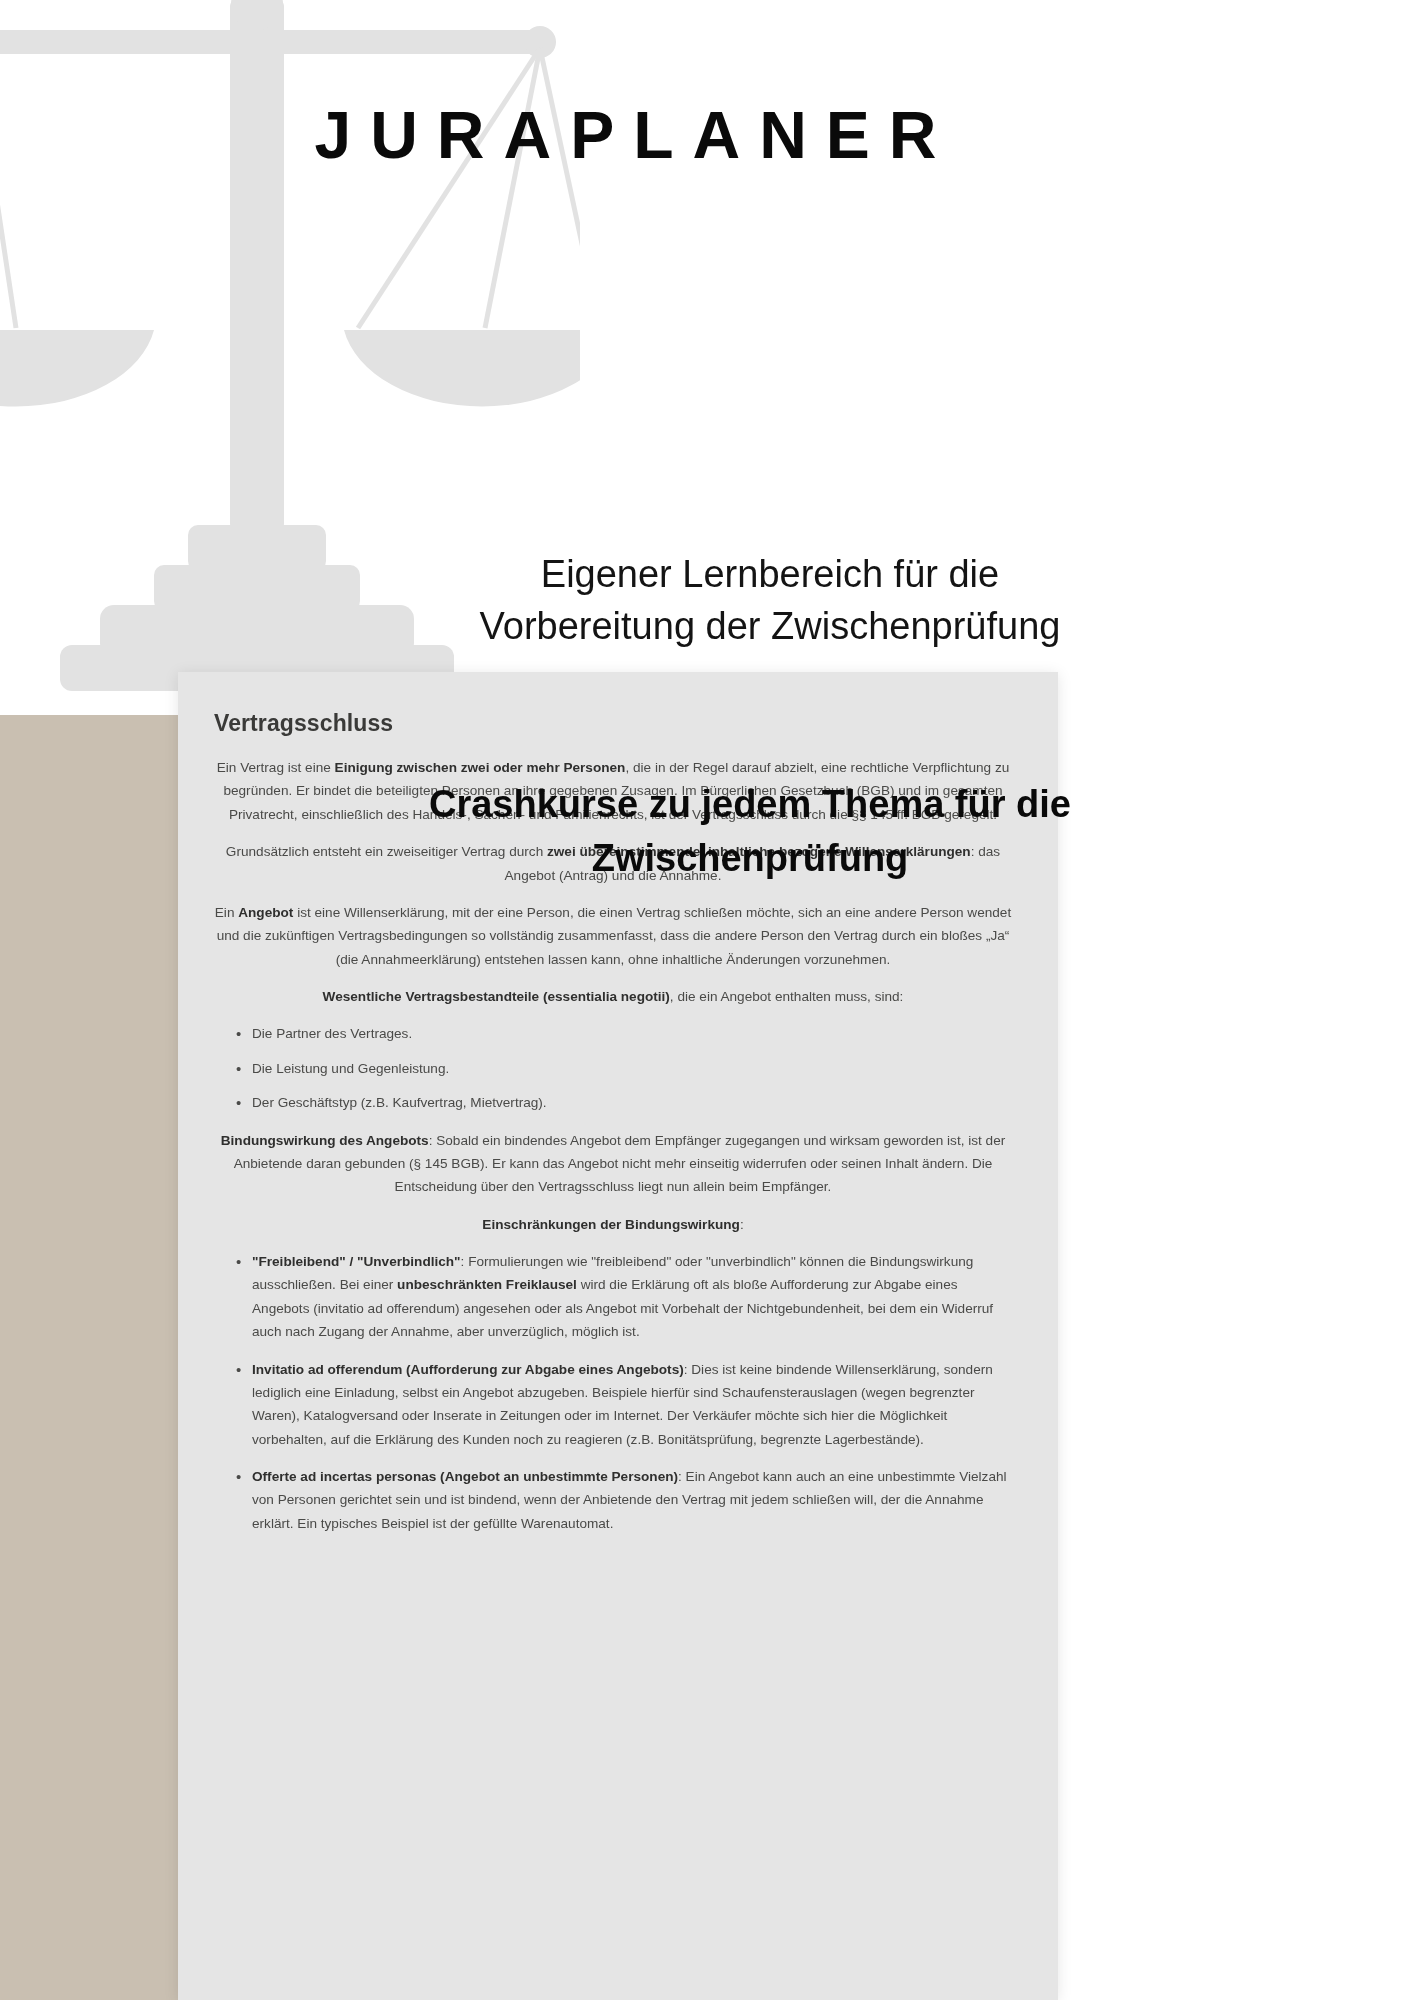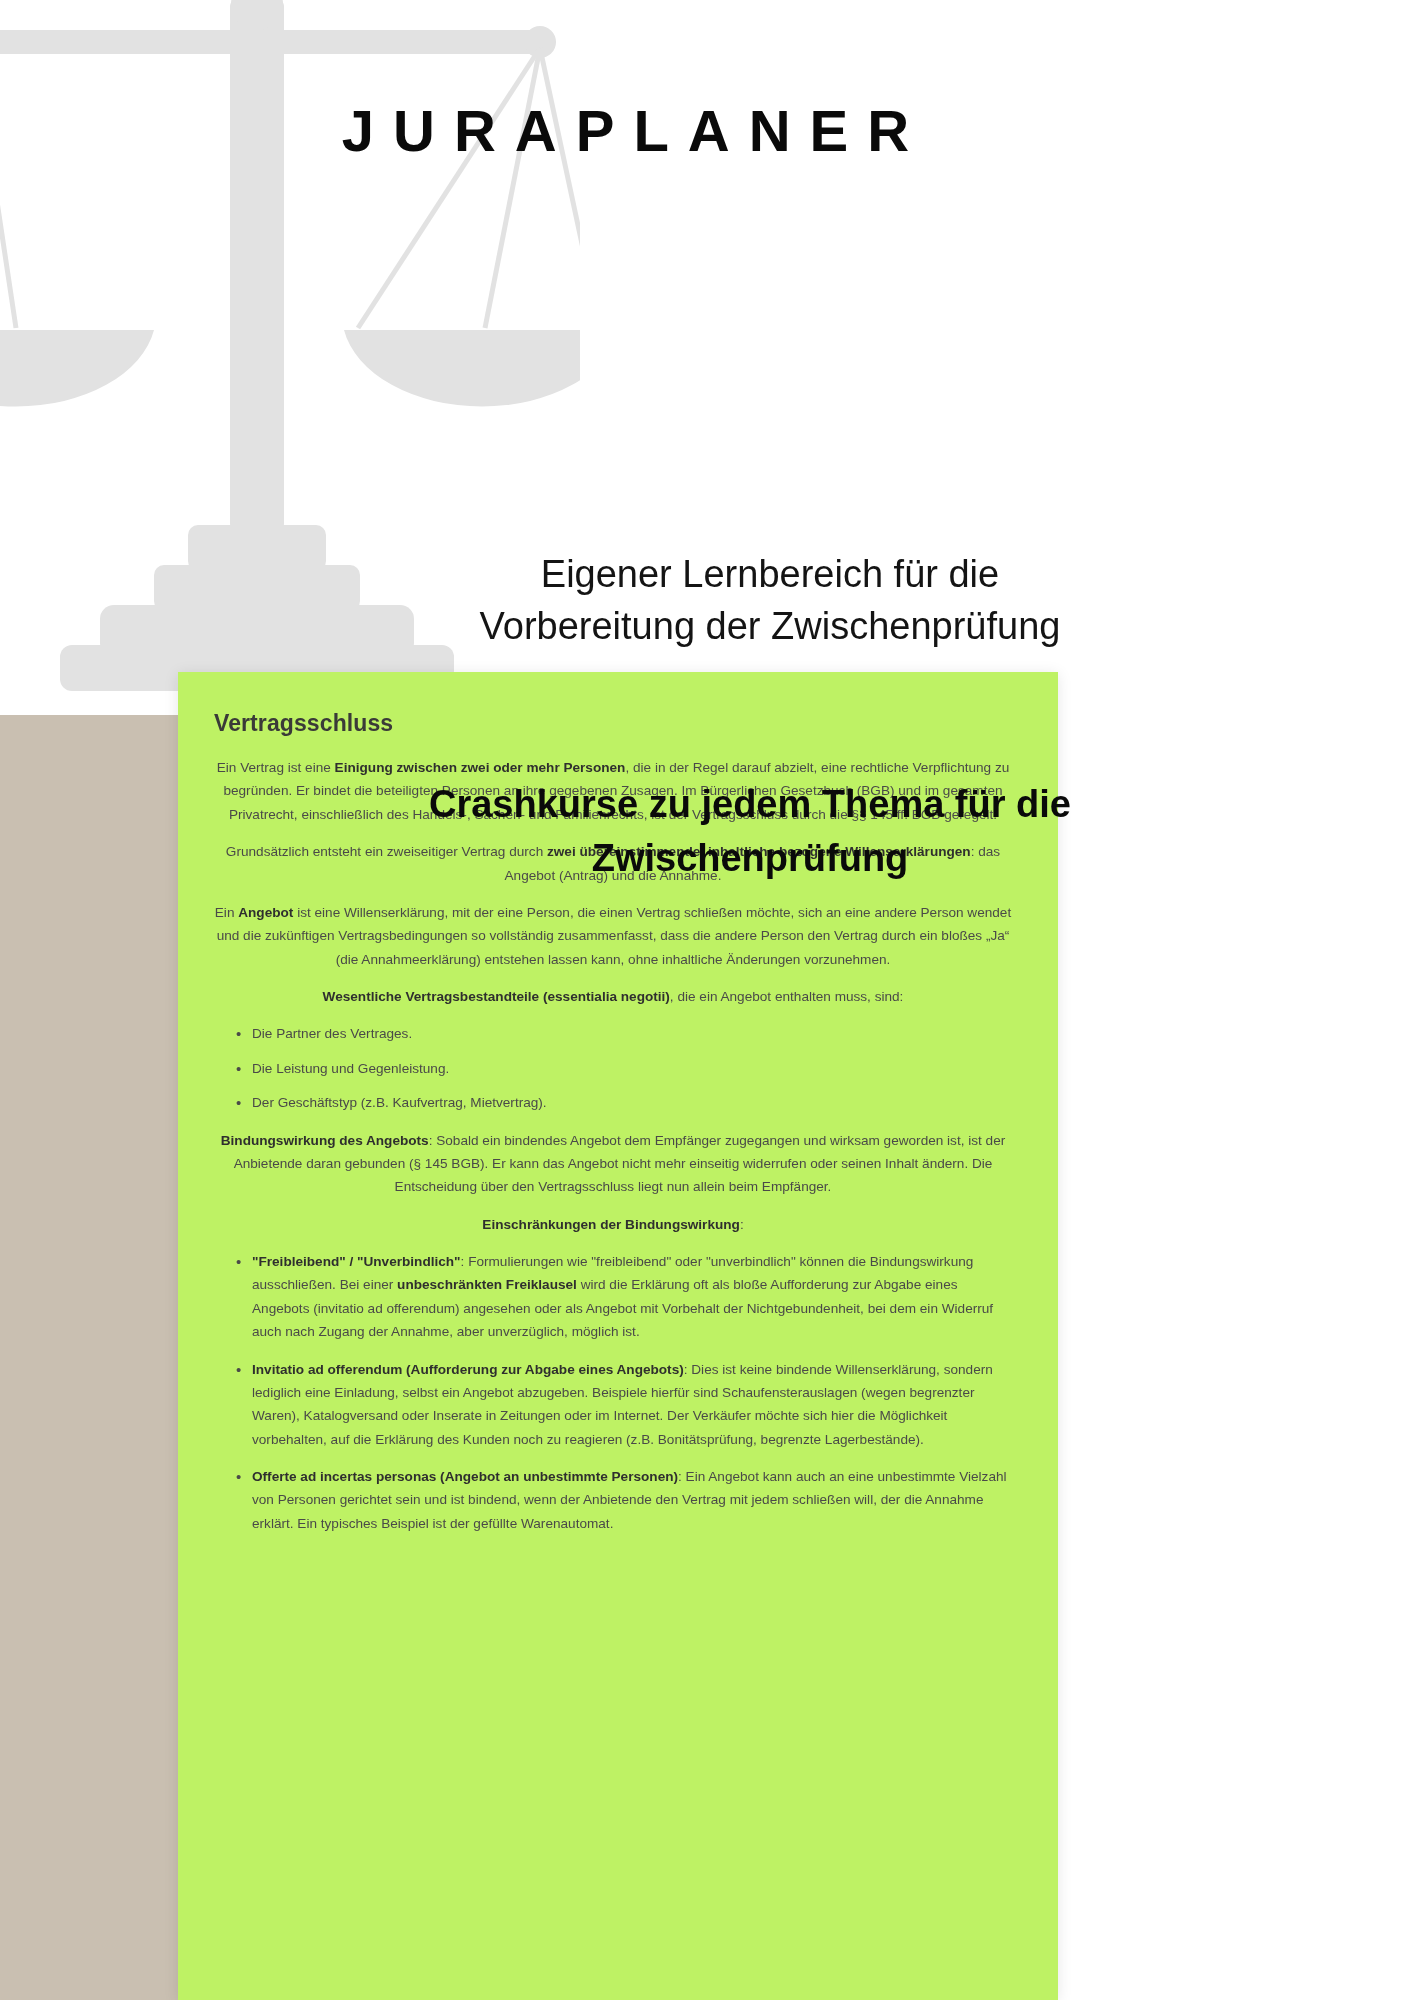--- a/index.html
+++ b/index.html
@@ -46,21 +46,21 @@
     background: #c9bfb1;
   }
 
   
   .brand-title {
     position: absolute;
     left: 0;
     top: 98px;
     width: 1270px;
     text-align: center;
-    font-size: 58px;
+    font-size: 66px;
     font-weight: 700;
     letter-spacing: 19px;
     color: #0a0a0a;
     line-height: 1.15;
     white-space: nowrap;
   }
 
   
   .subtitle {
     position: absolute;
@@ -87,21 +87,21 @@
     line-height: 1.42;
   }
 
   
   .doc-card {
     position: absolute;
     left: 178px;
     top: 672px;
     width: 880px;
     height: 1328px;
-    background: #bef264;
+    background: #e5e5e5;
     box-shadow: 0 2px 14px rgba(0,0,0,0.10);
     overflow: hidden;
   }
   .doc-inner {
     padding: 38px 46px 0 36px;
   }
   .doc-h1 {
     font-size: 23px;
     font-weight: 700;
     color: #3a3a38;

